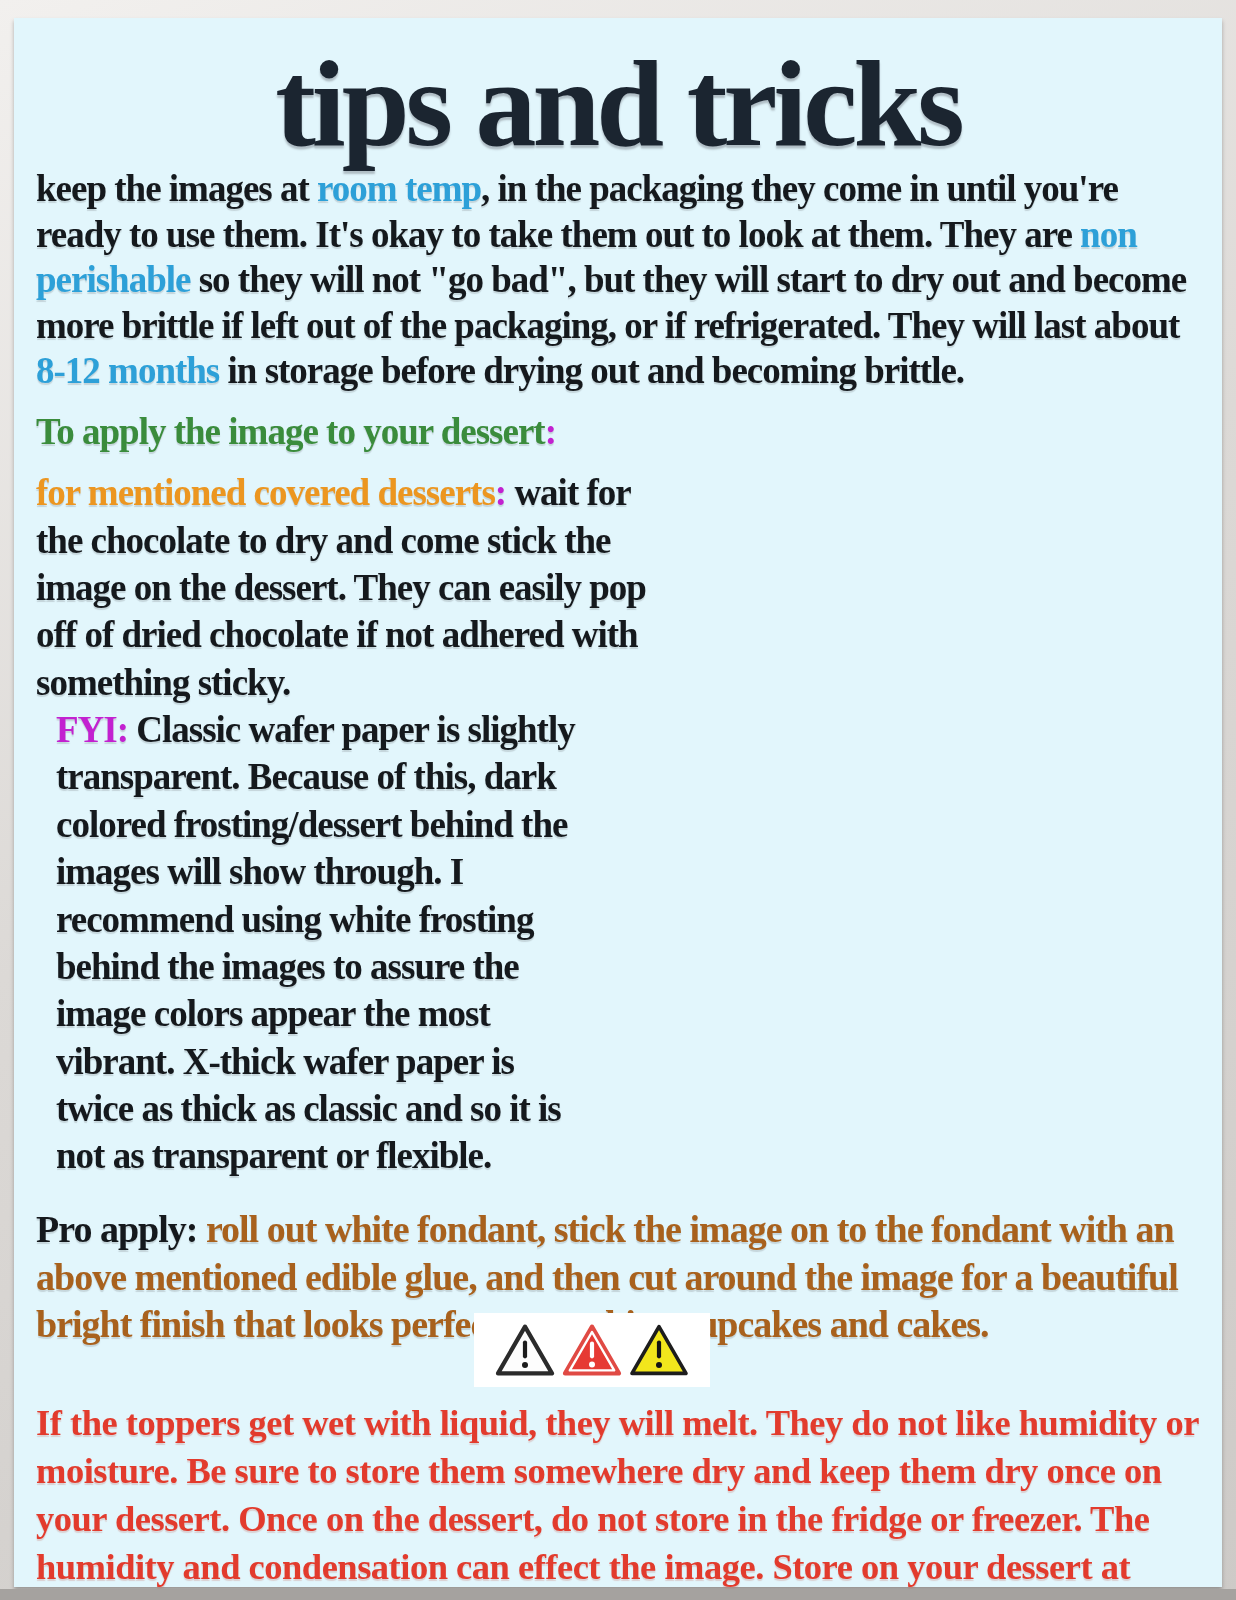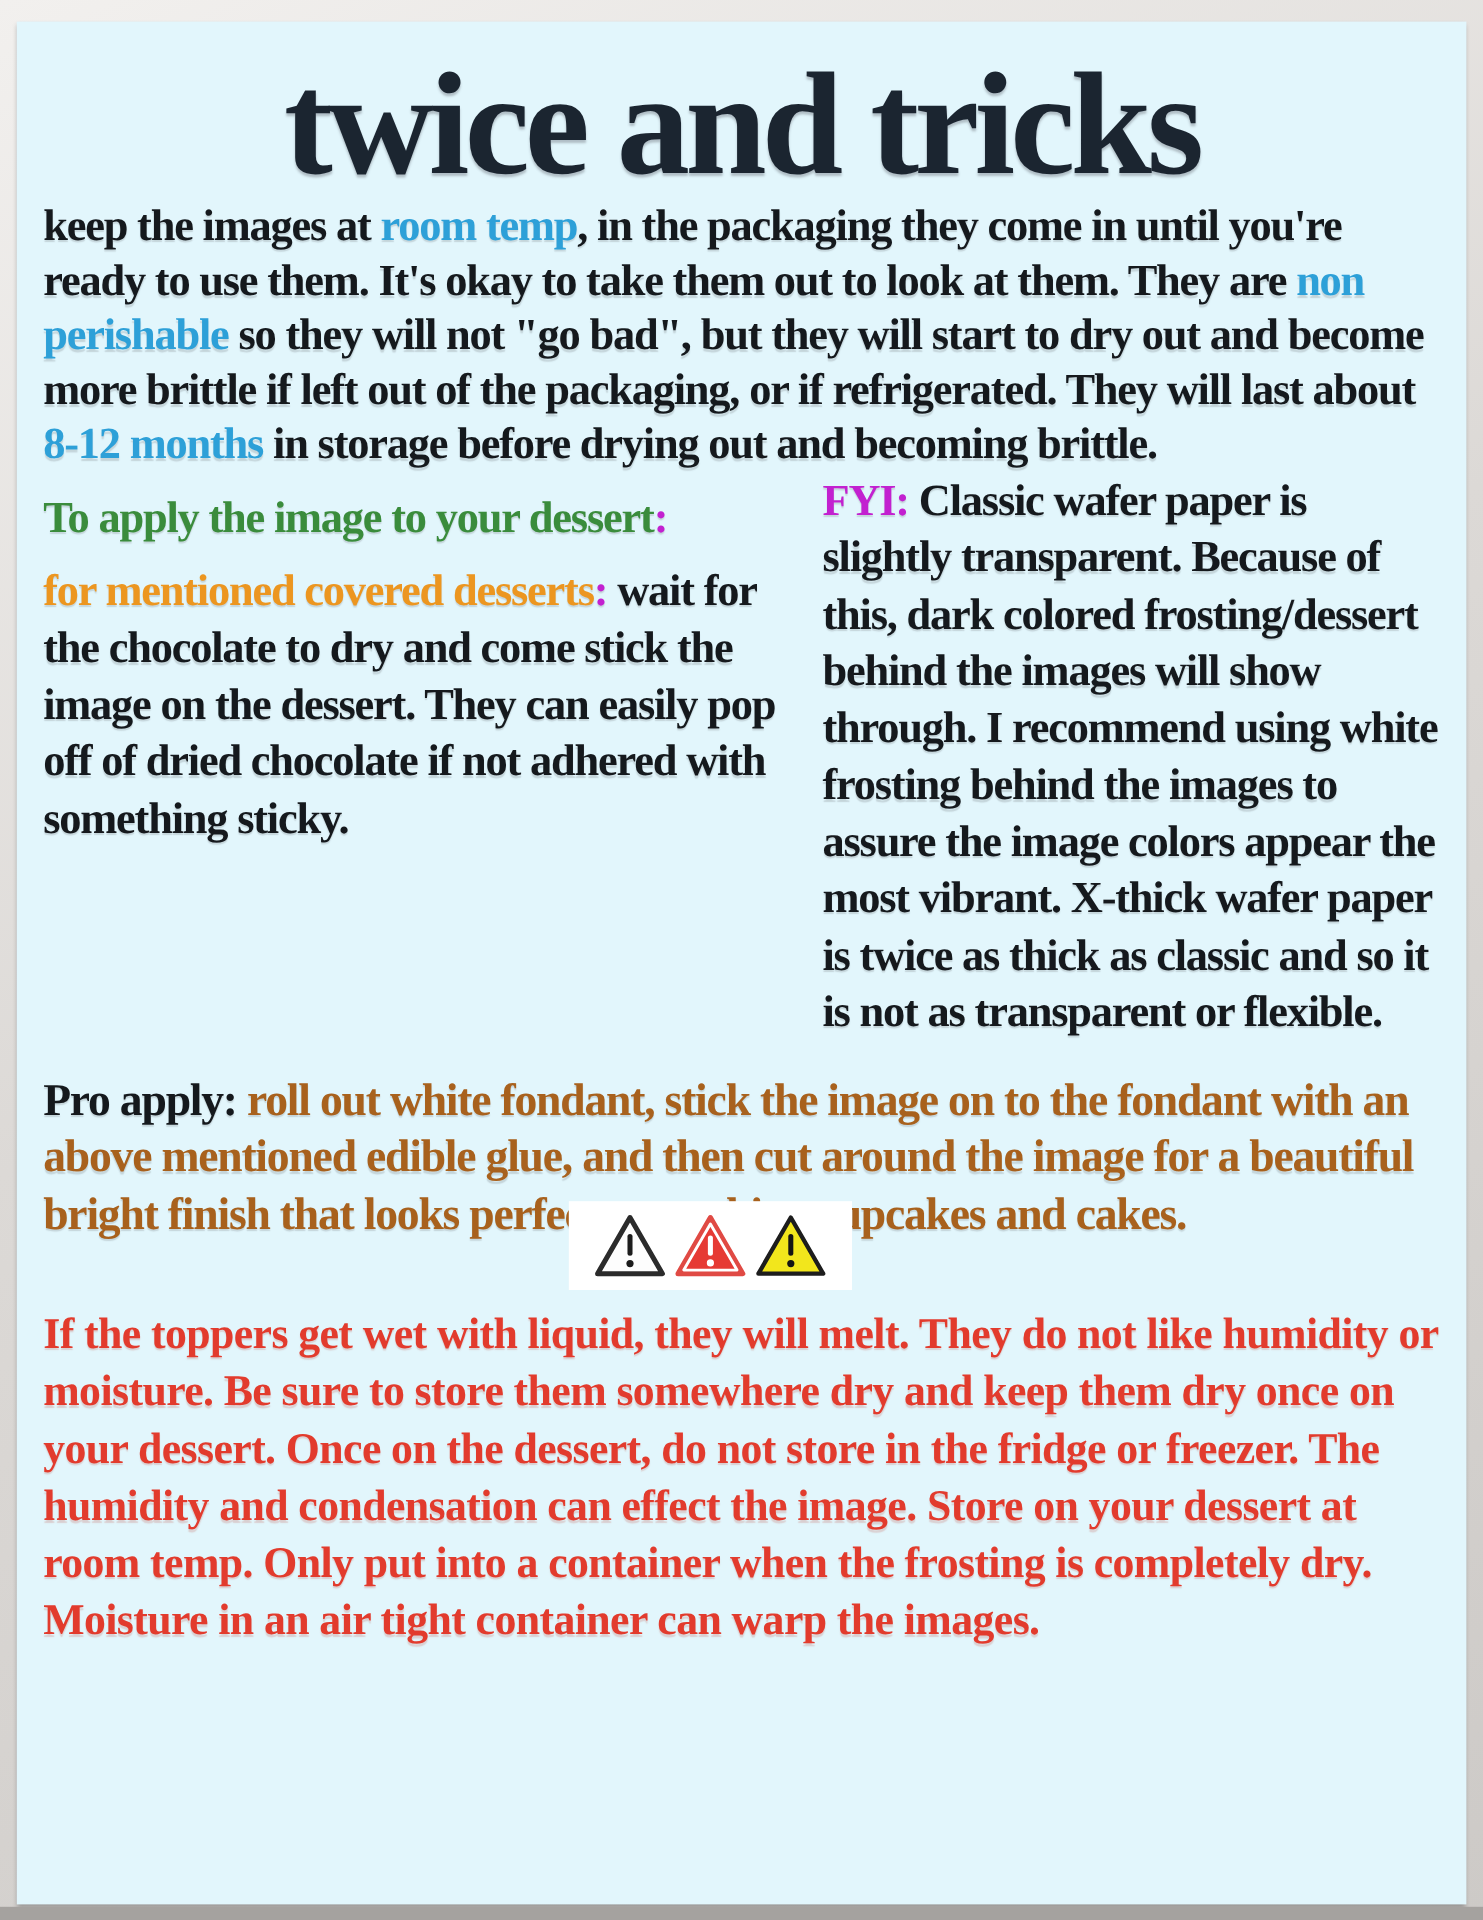--- a/index.html
+++ b/index.html
@@ -30,21 +30,21 @@
     text-shadow: 0 3px 2px rgba(60,60,70,.30);
   }
   .para {
     font-size:37px; line-height:1.23;
     letter-spacing:-1px;
     color: var(--ink, #15191d);
     margin:0;
     text-shadow: 0 2px 1px rgba(90,95,100,.22);
   }
   .intro { margin-top:0; }
-  .cols { display:flex; align-items:flex-start; margin-top:0; }
+  .cols { display:flex; align-items:flex-start; margin-top:0;flex-direction:column; }
   .col-left  { width:636px; padding-top:14px; }
   .col-right { width:520px; margin-left:20px; }
   .col-left .para, .col-right .para { line-height:1.28; }
   .chocolate { margin-top:14px; }
   .blue    { color: var(--blue, #2da0d8); }
   .green   { color: var(--green, #3a8c3c); }
   .magenta { color: var(--magenta, #c221d0); }
   .orange  { color: var(--orange, #ec9620); }
   .brown   { color: var(--brown, #a8611d); }
   .ink     { color: var(--ink, #15191d); }
@@ -63,21 +63,21 @@
     font-size:36.5px; line-height:1.31; letter-spacing:-0.5px;
     color: var(--red, #e23b2d);
     text-shadow: 0 2px 1px rgba(200,120,110,.30);
   }
 </style>
 </head>
 <body>
 
 <div class="card">
 
-  <h1 class="page-title">twice and tricks</h1>
+  <h1 class="page-title">tips and tricks</h1>
 
   <p class="para intro"><span>keep the images at </span><span class="blue">room temp</span><span>, in the packaging they come in until you're ready to use them. It's okay to take them out to look at them. They are </span><span class="blue">non perishable</span><span> so they will not "go bad", but they will start to dry out and become more brittle if left out of the packaging, or if refrigerated. They will last about </span><span class="blue">8-12 months</span><span> in storage before drying out and becoming brittle.</span></p>
 
   <div class="cols">
 
     <div class="col-left">
       <p class="para"><span class="green">To apply the image to your dessert</span><span class="magenta">:</span><br></p>
 
       <p class="para chocolate"><span class="orange">for mentioned covered desserts</span><span class="magenta">:</span><span> wait for the chocolate to dry and come stick the image on the dessert. They can easily pop off of dried chocolate if not adhered with something sticky.</span></p>
     </div>

